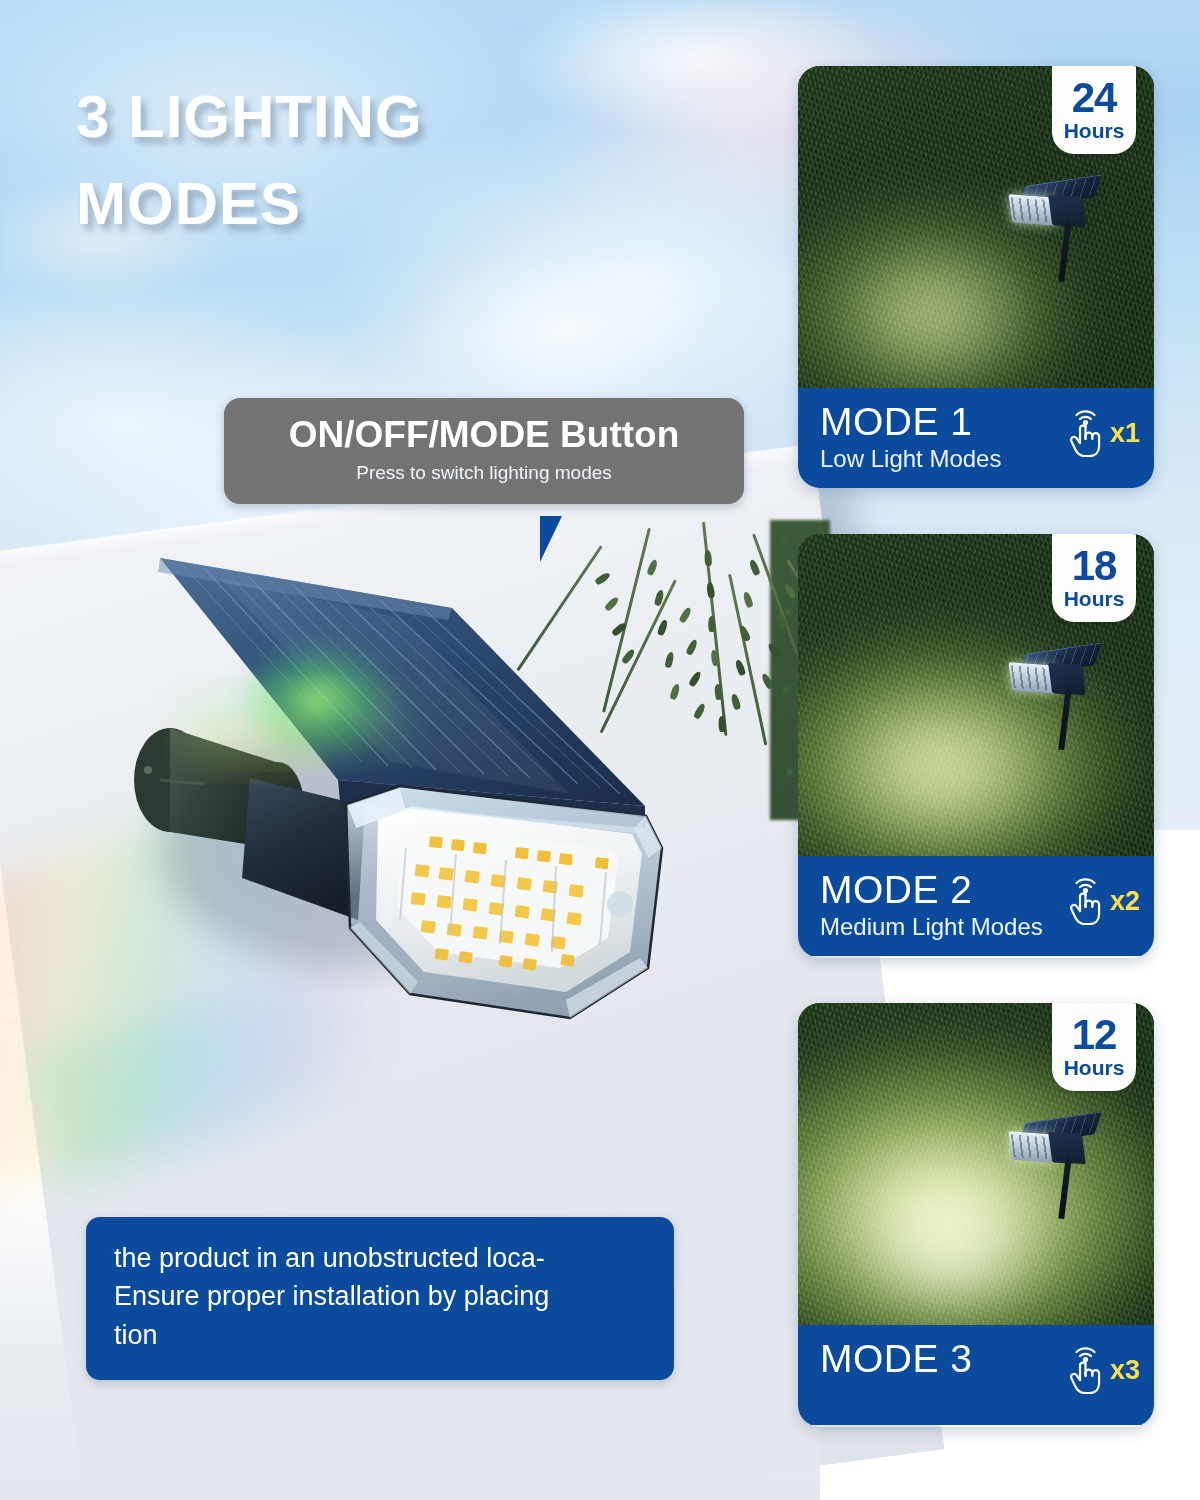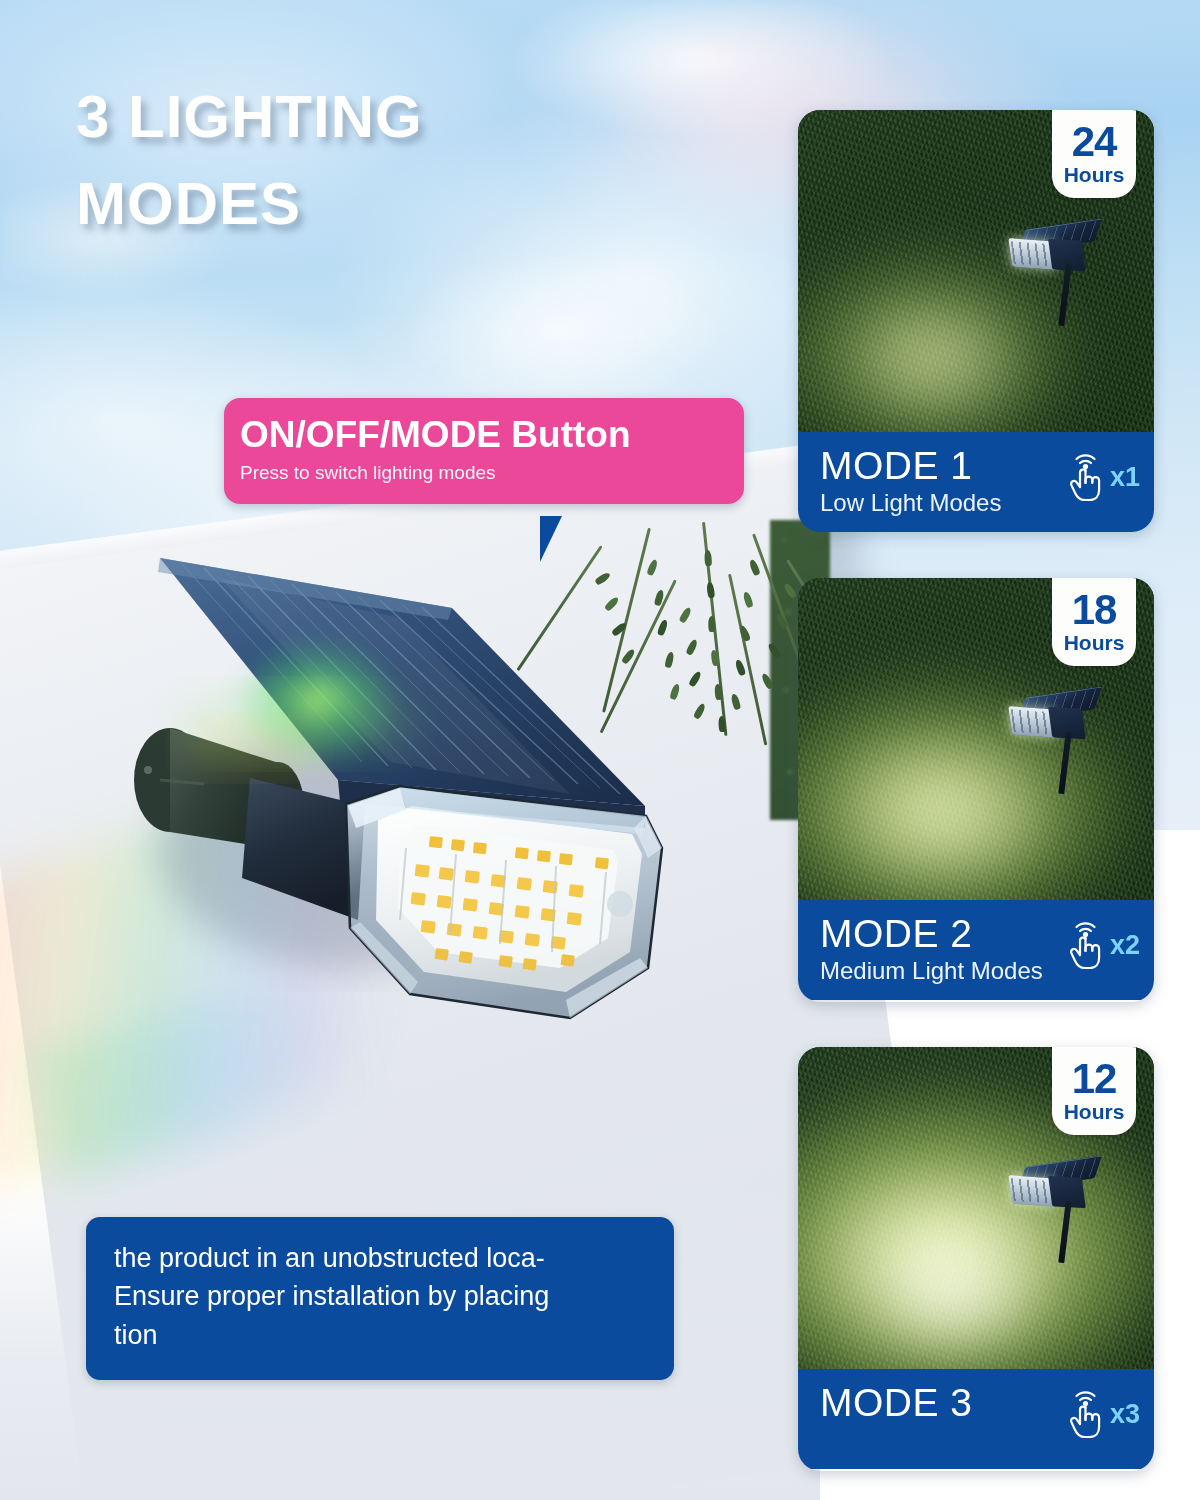--- a/index.html
+++ b/index.html
@@ -160,24 +160,24 @@
     text-shadow: 5px 6px 7px rgba(90,110,135,.45);
   }
   .title span { display: block; }
   .title .l2 { margin-top: 28px; }
 
   
   .bubble {
     position: absolute;
     left: 224px; top: 398px;
     width: 520px;
-    background: #ec4899;
+    background: #737373;
     border-radius: 16px;
     padding: 18px 16px 20px;
-    text-align: left;
+    text-align: center;
     box-shadow: 0 3px 10px rgba(20,50,90,.25);
   }
   .bubble-title {
     color: #fff;
     font-size: 37px;
     font-weight: 700;
     font-stretch: condensed;
     letter-spacing: 0px;
     line-height: 1.05;
   }
@@ -215,21 +215,20 @@
   }
 
   
   .card {
     position: absolute;
     left: 798px;
     width: 356px;
     border-radius: 22px;
     overflow: hidden;
     box-shadow: 0 4px 14px rgba(70,90,120,.28);
-    margin-top: 44px;
   }
   .card1 { top: 66px;   height: 422px; }
   .card2 { top: 534px;  height: 424px; }
   .card3 { top: 1003px; height: 424px; }
 
   
   .photo {
     position: relative;
     width: 100%;
     height: 322px;
@@ -365,21 +364,21 @@
   }
   .tap-group {
     position: absolute;
     right: 14px; top: 20px;
     display: flex;
     align-items: center;
     gap: 2px;
   }
   .tap-icon { width: 46px; height: 50px; }
   .tap-count {
-    color: #7dd3fc;
+    color: #fde047;
     font-size: 27px;
     font-weight: 700;
     line-height: 1;
   }
 </style>
 </head>
 <body>
 
 <div class="stage">
 

